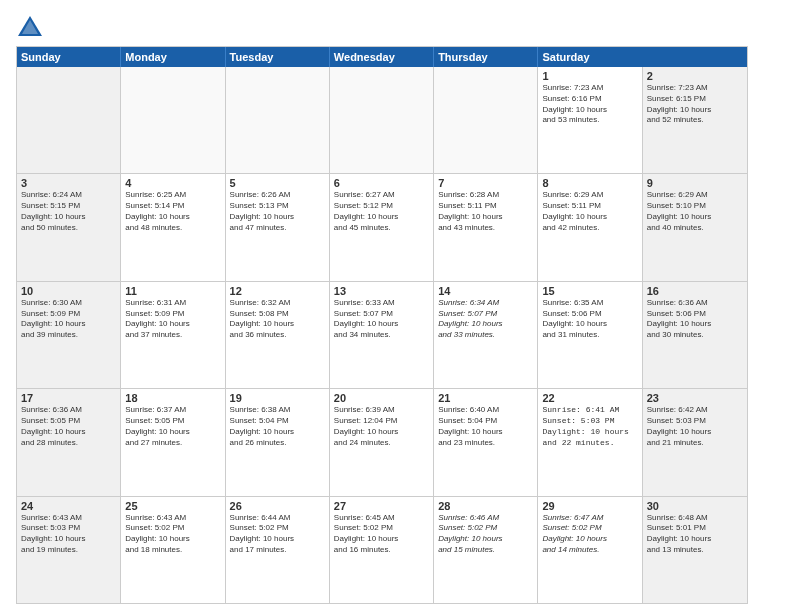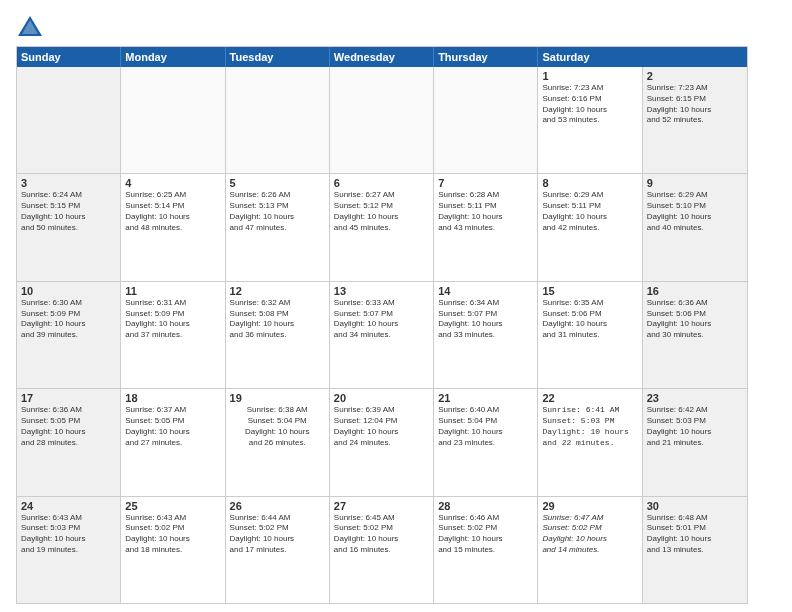--- a/index.html
+++ b/index.html
@@ -235,21 +235,21 @@
           </div>
           <div class="cal-cell">
             <span class="day-num">13</span>
             <div class="cell-text" style="white-space: pre-line;">Sunrise: 6:33 AM
 Sunset: 5:07 PM
 Daylight: 10 hours
 and 34 minutes.</div>
           </div>
           <div class="cal-cell">
             <span class="day-num">14</span>
-            <div class="cell-text" style="white-space: pre-line;">Sunrise: 6:34 AM
+            <div class="cell-text" style="white-space: pre-line; font-style: italic;">Sunrise: 6:34 AM
 Sunset: 5:07 PM
 Daylight: 10 hours
 and 33 minutes.</div>
           </div>
           <div class="cal-cell">
             <span class="day-num">15</span>
             <div class="cell-text" style="white-space: pre-line;">Sunrise: 6:35 AM
 Sunset: 5:06 PM
 Daylight: 10 hours
 and 31 minutes.</div>
@@ -272,21 +272,21 @@
           </div>
           <div class="cal-cell">
             <span class="day-num">18</span>
             <div class="cell-text" style="white-space: pre-line;">Sunrise: 6:37 AM
 Sunset: 5:05 PM
 Daylight: 10 hours
 and 27 minutes.</div>
           </div>
           <div class="cal-cell">
             <span class="day-num">19</span>
-            <div class="cell-text" style="white-space: pre-line; text-align: center;">Sunrise: 6:38 AM
+            <div class="cell-text" style="white-space: pre-line;">Sunrise: 6:38 AM
 Sunset: 5:04 PM
 Daylight: 10 hours
 and 26 minutes.</div>
           </div>
           <div class="cal-cell">
             <span class="day-num">20</span>
             <div class="cell-text" style="white-space: pre-line;">Sunrise: 6:39 AM
 Sunset: 12:04 PM
 Daylight: 10 hours
 and 24 minutes.</div>
@@ -337,21 +337,21 @@
           </div>
           <div class="cal-cell">
             <span class="day-num">27</span>
             <div class="cell-text" style="white-space: pre-line;">Sunrise: 6:45 AM
 Sunset: 5:02 PM
 Daylight: 10 hours
 and 16 minutes.</div>
           </div>
           <div class="cal-cell">
             <span class="day-num">28</span>
-            <div class="cell-text" style="white-space: pre-line;">Sunrise: 6:46 AM
+            <div class="cell-text" style="white-space: pre-line; font-style: italic;">Sunrise: 6:46 AM
 Sunset: 5:02 PM
 Daylight: 10 hours
 and 15 minutes.</div>
           </div>
           <div class="cal-cell">
             <span class="day-num">29</span>
             <div class="cell-text" style="white-space: pre-line; font-style: italic;">Sunrise: 6:47 AM
 Sunset: 5:02 PM
 Daylight: 10 hours
 and 14 minutes.</div>

